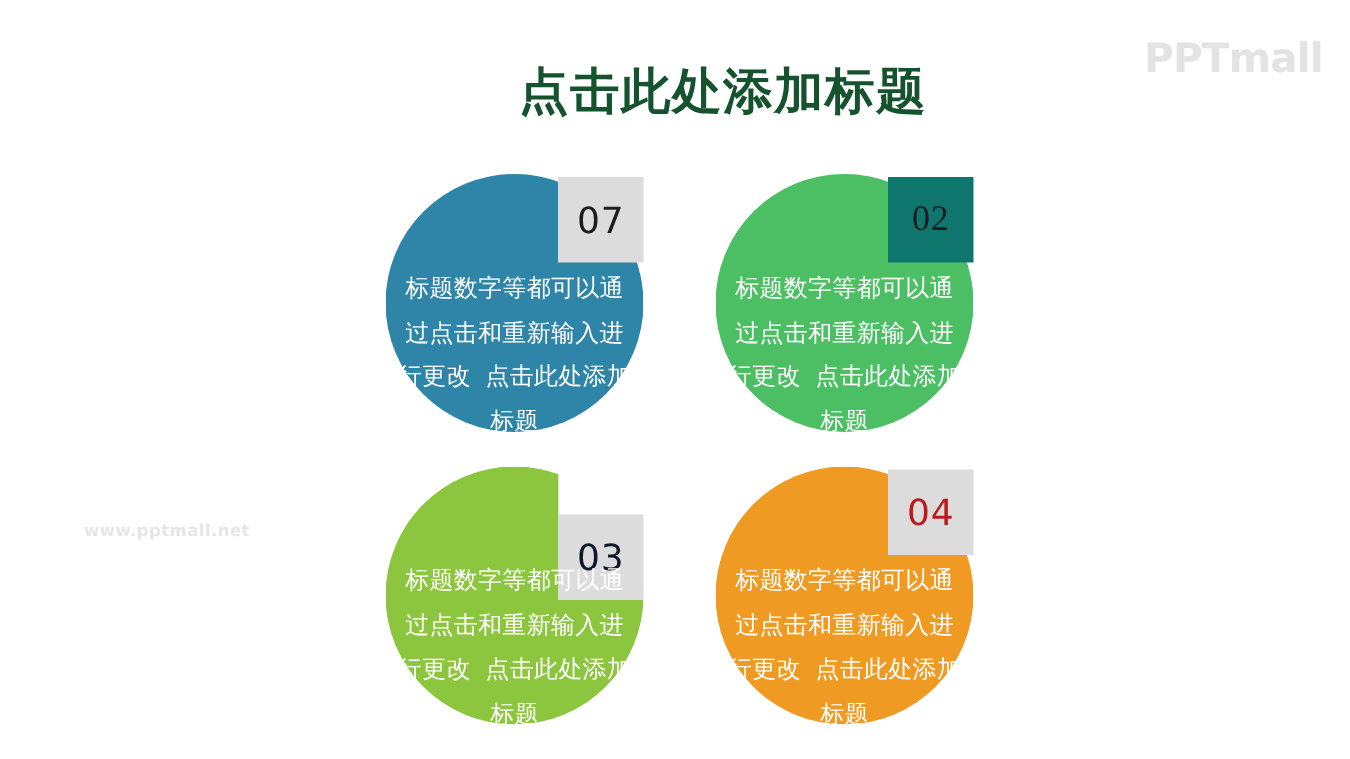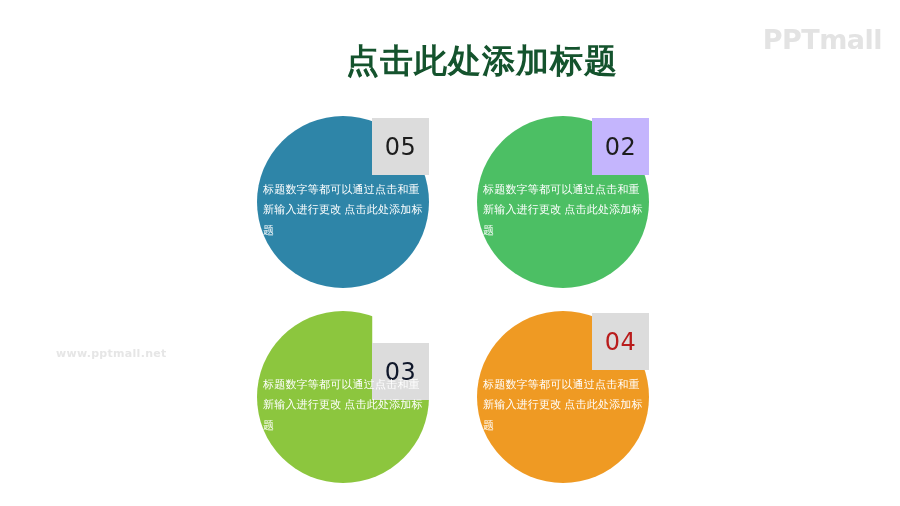--- a/index.html
+++ b/index.html
@@ -112,24 +112,25 @@
     font-family: "DejaVu Sans", "Liberation Sans", sans-serif;
     letter-spacing: 0.5px;
   }
 
   
   .card-body-text {
     position: absolute;
     left: 6px;
     top: 63px;
     width: 160px;
+    text-align: center;
     color: #ffffff;
-    font-size: 11px;
+    font-size: 16px;
     line-height: 1.85;
-    font-family: Liberation Serif, serif;
+    font-family: Liberation Mono, monospace;
     letter-spacing: 0.2px;
   }
 
   
   .footer-watermark {
     position: absolute;
     left: 56px;
     bottom: 20px;
     font-size: 11px;
     color: #e6e6e6;
@@ -145,27 +146,27 @@
 <div class="slide" style="background: rgb(255, 255, 255);">
 
   <div class="brand-logo" style="color: rgb(227, 227, 227);">PPTmall</div>
 
   <div class="slide-title" style="color: #14532d; margin-left: 32px;">点击此处添加标题</div>
 
   <div class="cards-area">
 
     <div class="card card-1">
       <div class="card-shape" style="background: rgb(46, 133, 168);"></div>
-      <div class="card-number-chip" style="background: rgb(220, 220, 220); color: rgb(29, 29, 29);">05</div>
+      <div class="card-number-chip" style="background: rgb(220, 220, 220); color: rgb(29, 29, 29);">07</div>
       <div class="card-body-text">标题数字等都可以通过点击和重新输入进行更改 点击此处添加标题</div>
     </div>
 
     <div class="card card-2">
       <div class="card-shape" style="background: rgb(76, 191, 100);"></div>
-      <div class="card-number-chip" style="background: #c4b5fd; color: rgb(29, 29, 29);">02</div>
+      <div class="card-number-chip" style="background: #0f766e; color: rgb(29, 29, 29); font-family: Liberation Serif, serif;">02</div>
       <div class="card-body-text">标题数字等都可以通过点击和重新输入进行更改 点击此处添加标题</div>
     </div>
 
     <div class="card card-3">
       <div class="card-shape" style="background: rgb(140, 198, 62);"></div>
       <div class="card-number-chip" style="background: rgb(220, 220, 220); color: #0f172a; margin-top: 30px;">03</div>
       <div class="card-body-text">标题数字等都可以通过点击和重新输入进行更改 点击此处添加标题</div>
     </div>
 
     <div class="card card-4">

